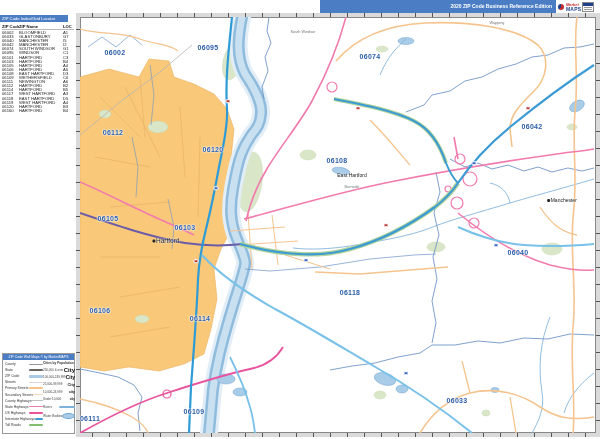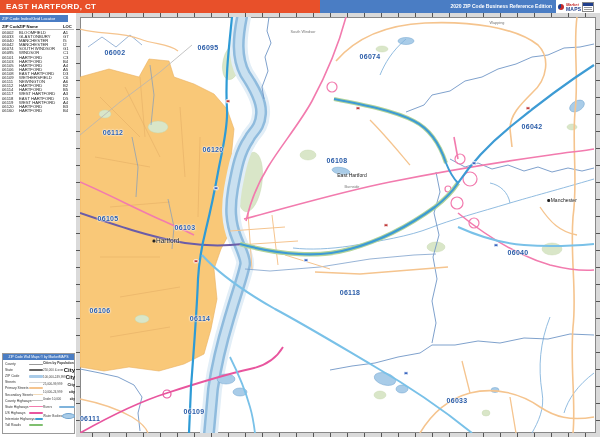--- a/index.html
+++ b/index.html
@@ -76,23 +76,20 @@
           text-shadow:0 0 1px #fff;}
   .shield{position:absolute;width:5px;height:3.5px;border-radius:1px;transform:translate(-50%,-50%);
           border:.5px solid #fff;box-sizing:border-box;}
 </style>
 </head>
 <body>
 
 <div class="page">
 
   <div class="hdr">
-    <div class="hdr-left">
-      <span class="hdr-title">EAST HARTFORD, CT</span>
-    </div>
     <div class="hdr-right">
       <span class="hdr-edition">2020 ZIP Code Business Reference Edition</span>
     </div>
     <div class="hdr-logo">
       <span class="brand-swirl"></span>
       <span class="brand">
         <span class="b1">Market</span>
         <span class="b2">MAPS</span>
       </span>
       <span class="mini-badge">

